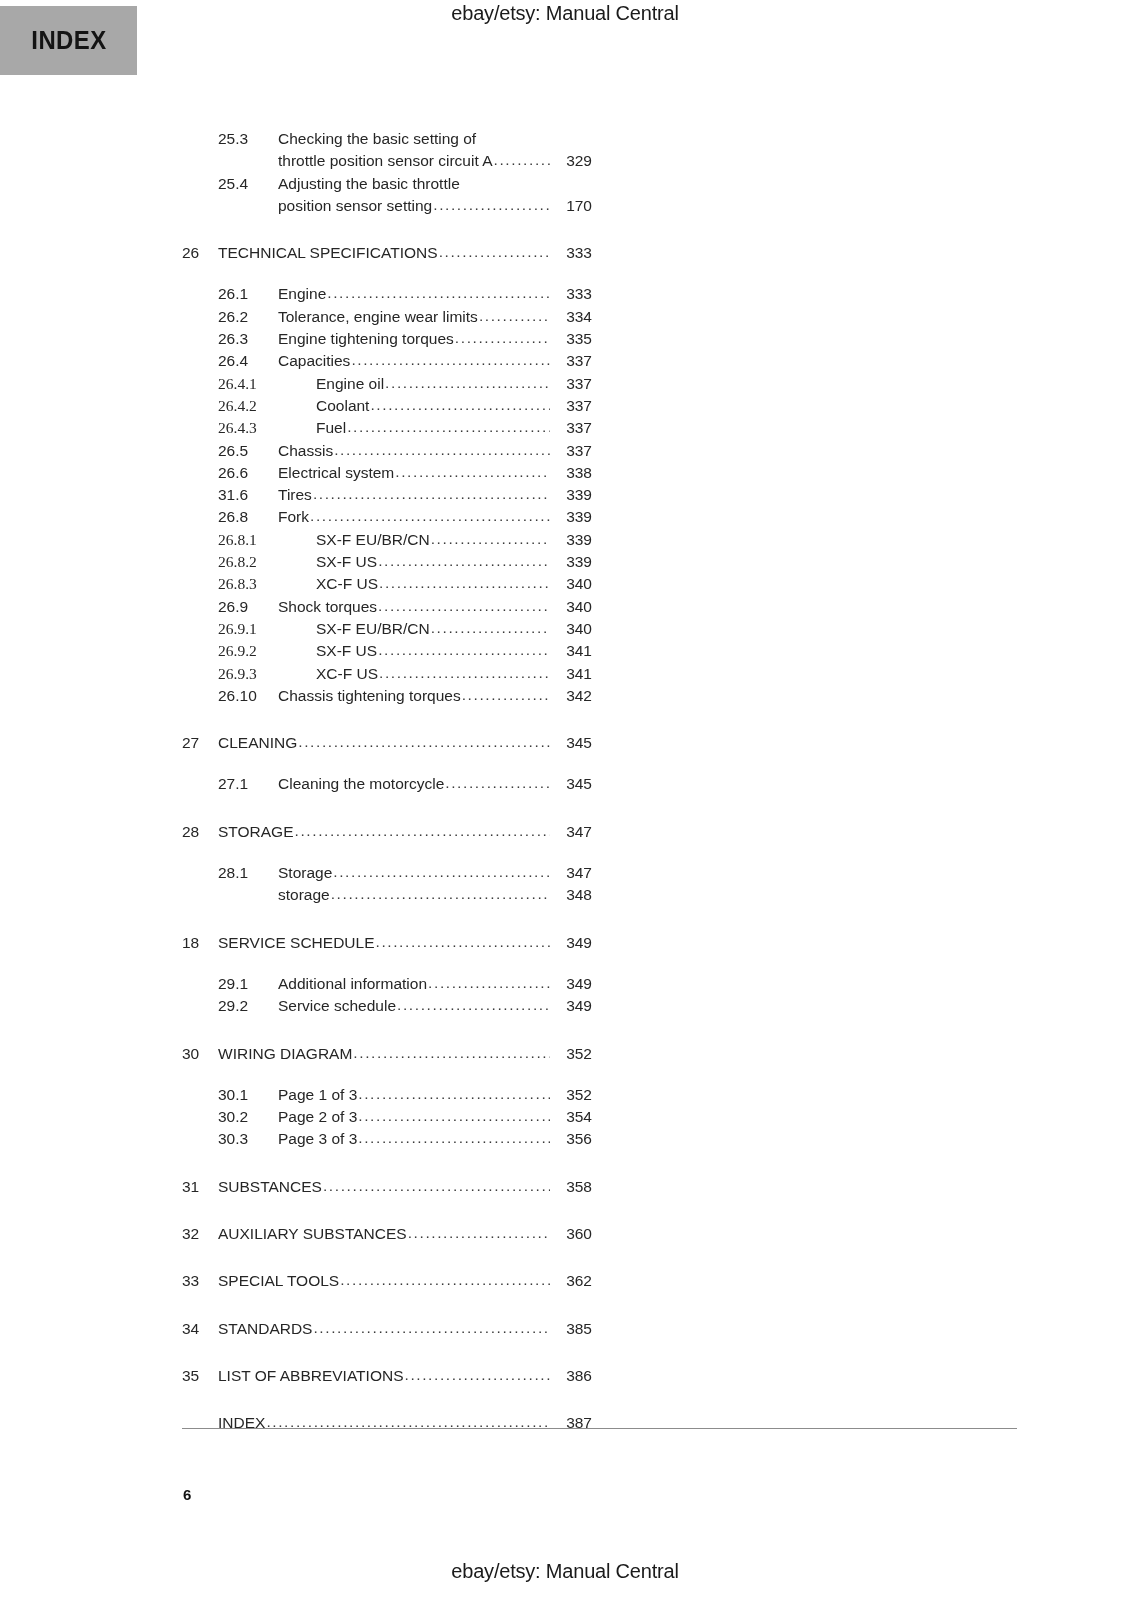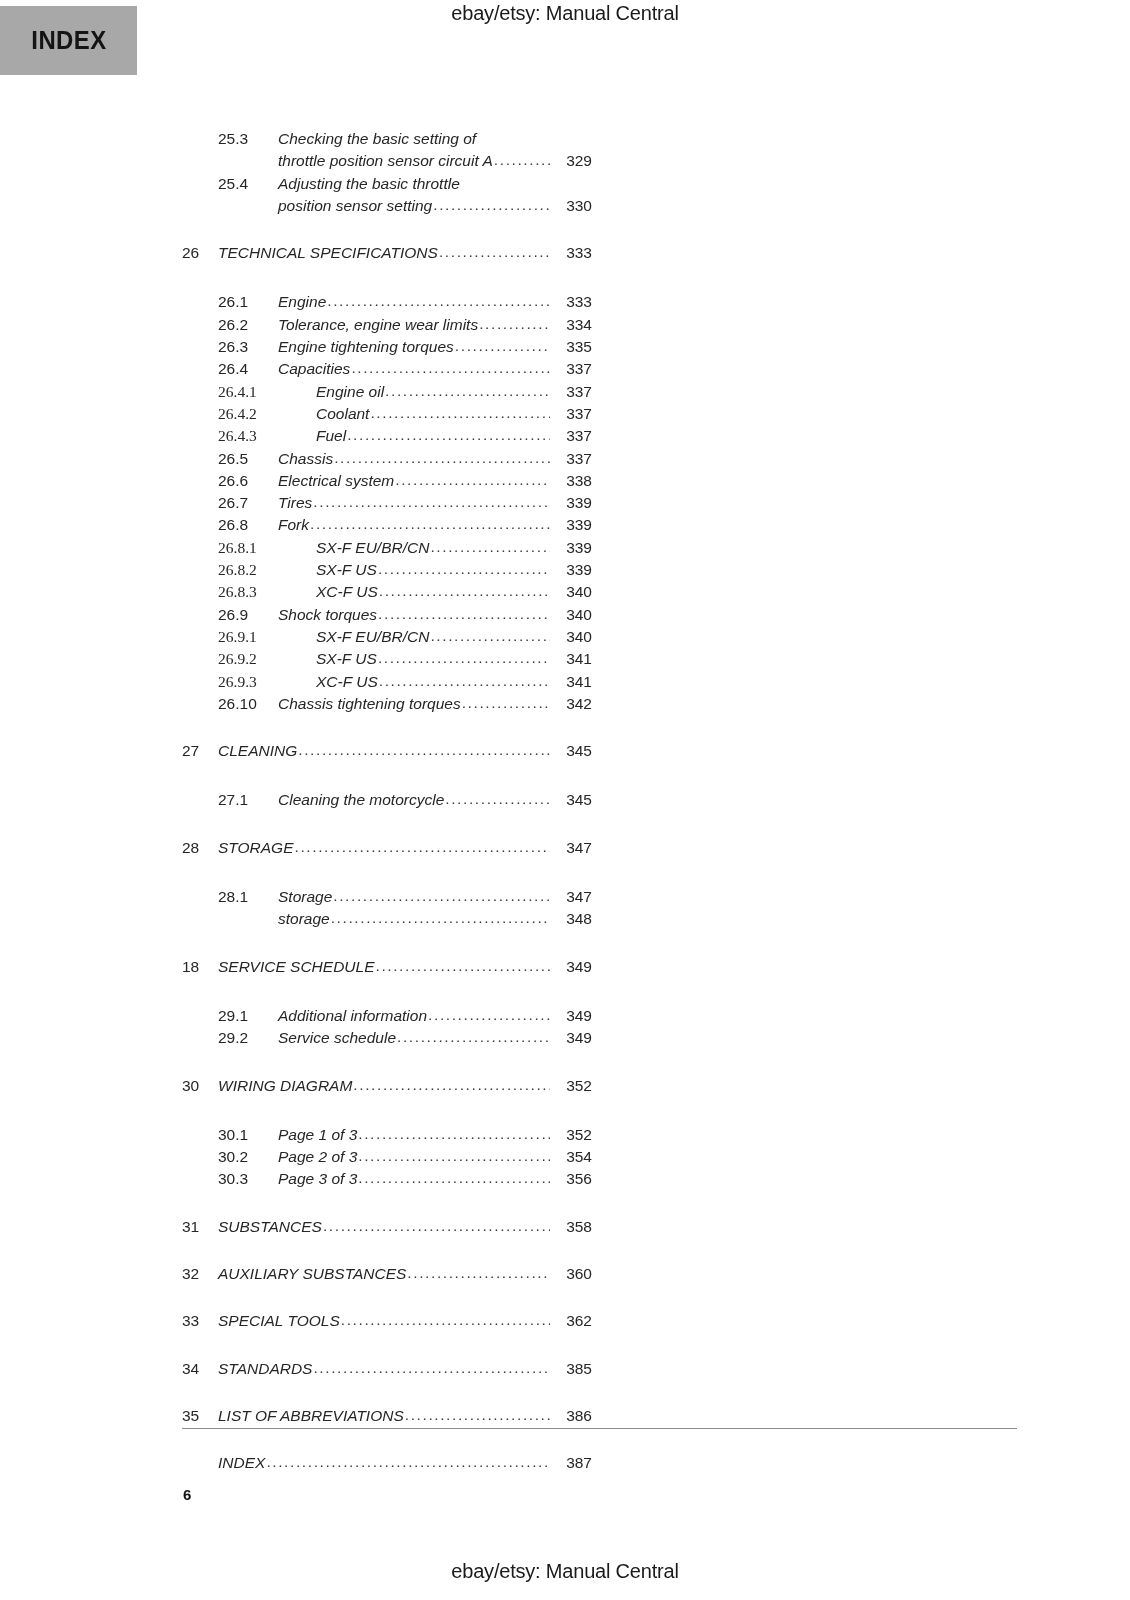--- a/index.html
+++ b/index.html
@@ -70,21 +70,20 @@
     flex: 0 0 auto;
     width: 36px;
     text-align: left;
   }
   .toc-row.lvl2 .num { width: 60px; margin-left: 36px; }
   .toc-row.lvl3 .num { width: 78px; margin-left: 36px; font-family: Liberation Serif, serif; }
 
   .title {
     flex: 0 0 auto;
     text-align: left;
-    font-style: italic;
   }
   .toc-row.lvl3 .title { padding-left: 20px; }
 
   .leader {
     flex: 1 1 auto;
     overflow: hidden;
     white-space: nowrap;
     color: #3a3a3a;
     position: relative;
     top: -1px;
@@ -96,21 +95,21 @@
   .page {
     flex: 0 0 auto;
     width: 34px;
     text-align: right;
     padding-left: 8px;
   }
   .page.blank { visibility: hidden; }
 
   
   .toc-row.lvl1 { margin-top: 25px; }
-  .toc-row.lvl1 + .toc-row:not(.lvl1) { margin-top: 27px; }
+  .toc-row.lvl1 + .toc-row:not(.lvl1) { margin-top: 19px; }
   .toc-row.first-row { margin-top: 0; }
 
   
   .footer-rule {
     position: absolute;
     left: 182px;
     top: 1428px;
     width: 835px;
     height: 0;
     border-top: 1.6px solid #8c8c8c;
@@ -159,21 +158,21 @@
     <div class="toc-row lvl2">
       <span class="num">25.4</span>
       <span class="title">Adjusting the basic throttle</span>
       <span class="leader blank">..................................................................................................</span>
       <span class="page blank"></span>
     </div>
     <div class="toc-row lvl2 cont">
       <span class="num"></span>
       <span class="title">position sensor setting</span>
       <span class="leader">..................................................................................................</span>
-      <span class="page">330</span>
+      <span class="page">170</span>
     </div>
     <div class="toc-row lvl1">
       <span class="num">26</span>
       <span class="title">TECHNICAL SPECIFICATIONS</span>
       <span class="leader">..................................................................................................</span>
       <span class="page">333</span>
     </div>
     <div class="toc-row lvl2">
       <span class="num">26.1</span>
       <span class="title">Engine</span>
@@ -222,21 +221,21 @@
       <span class="leader">..................................................................................................</span>
       <span class="page">337</span>
     </div>
     <div class="toc-row lvl2">
       <span class="num">26.6</span>
       <span class="title">Electrical system</span>
       <span class="leader">..................................................................................................</span>
       <span class="page">338</span>
     </div>
     <div class="toc-row lvl2">
-      <span class="num">26.7</span>
+      <span class="num">31.6</span>
       <span class="title">Tires</span>
       <span class="leader">..................................................................................................</span>
       <span class="page">339</span>
     </div>
     <div class="toc-row lvl2">
       <span class="num">26.8</span>
       <span class="title">Fork</span>
       <span class="leader">..................................................................................................</span>
       <span class="page">339</span>
     </div>

